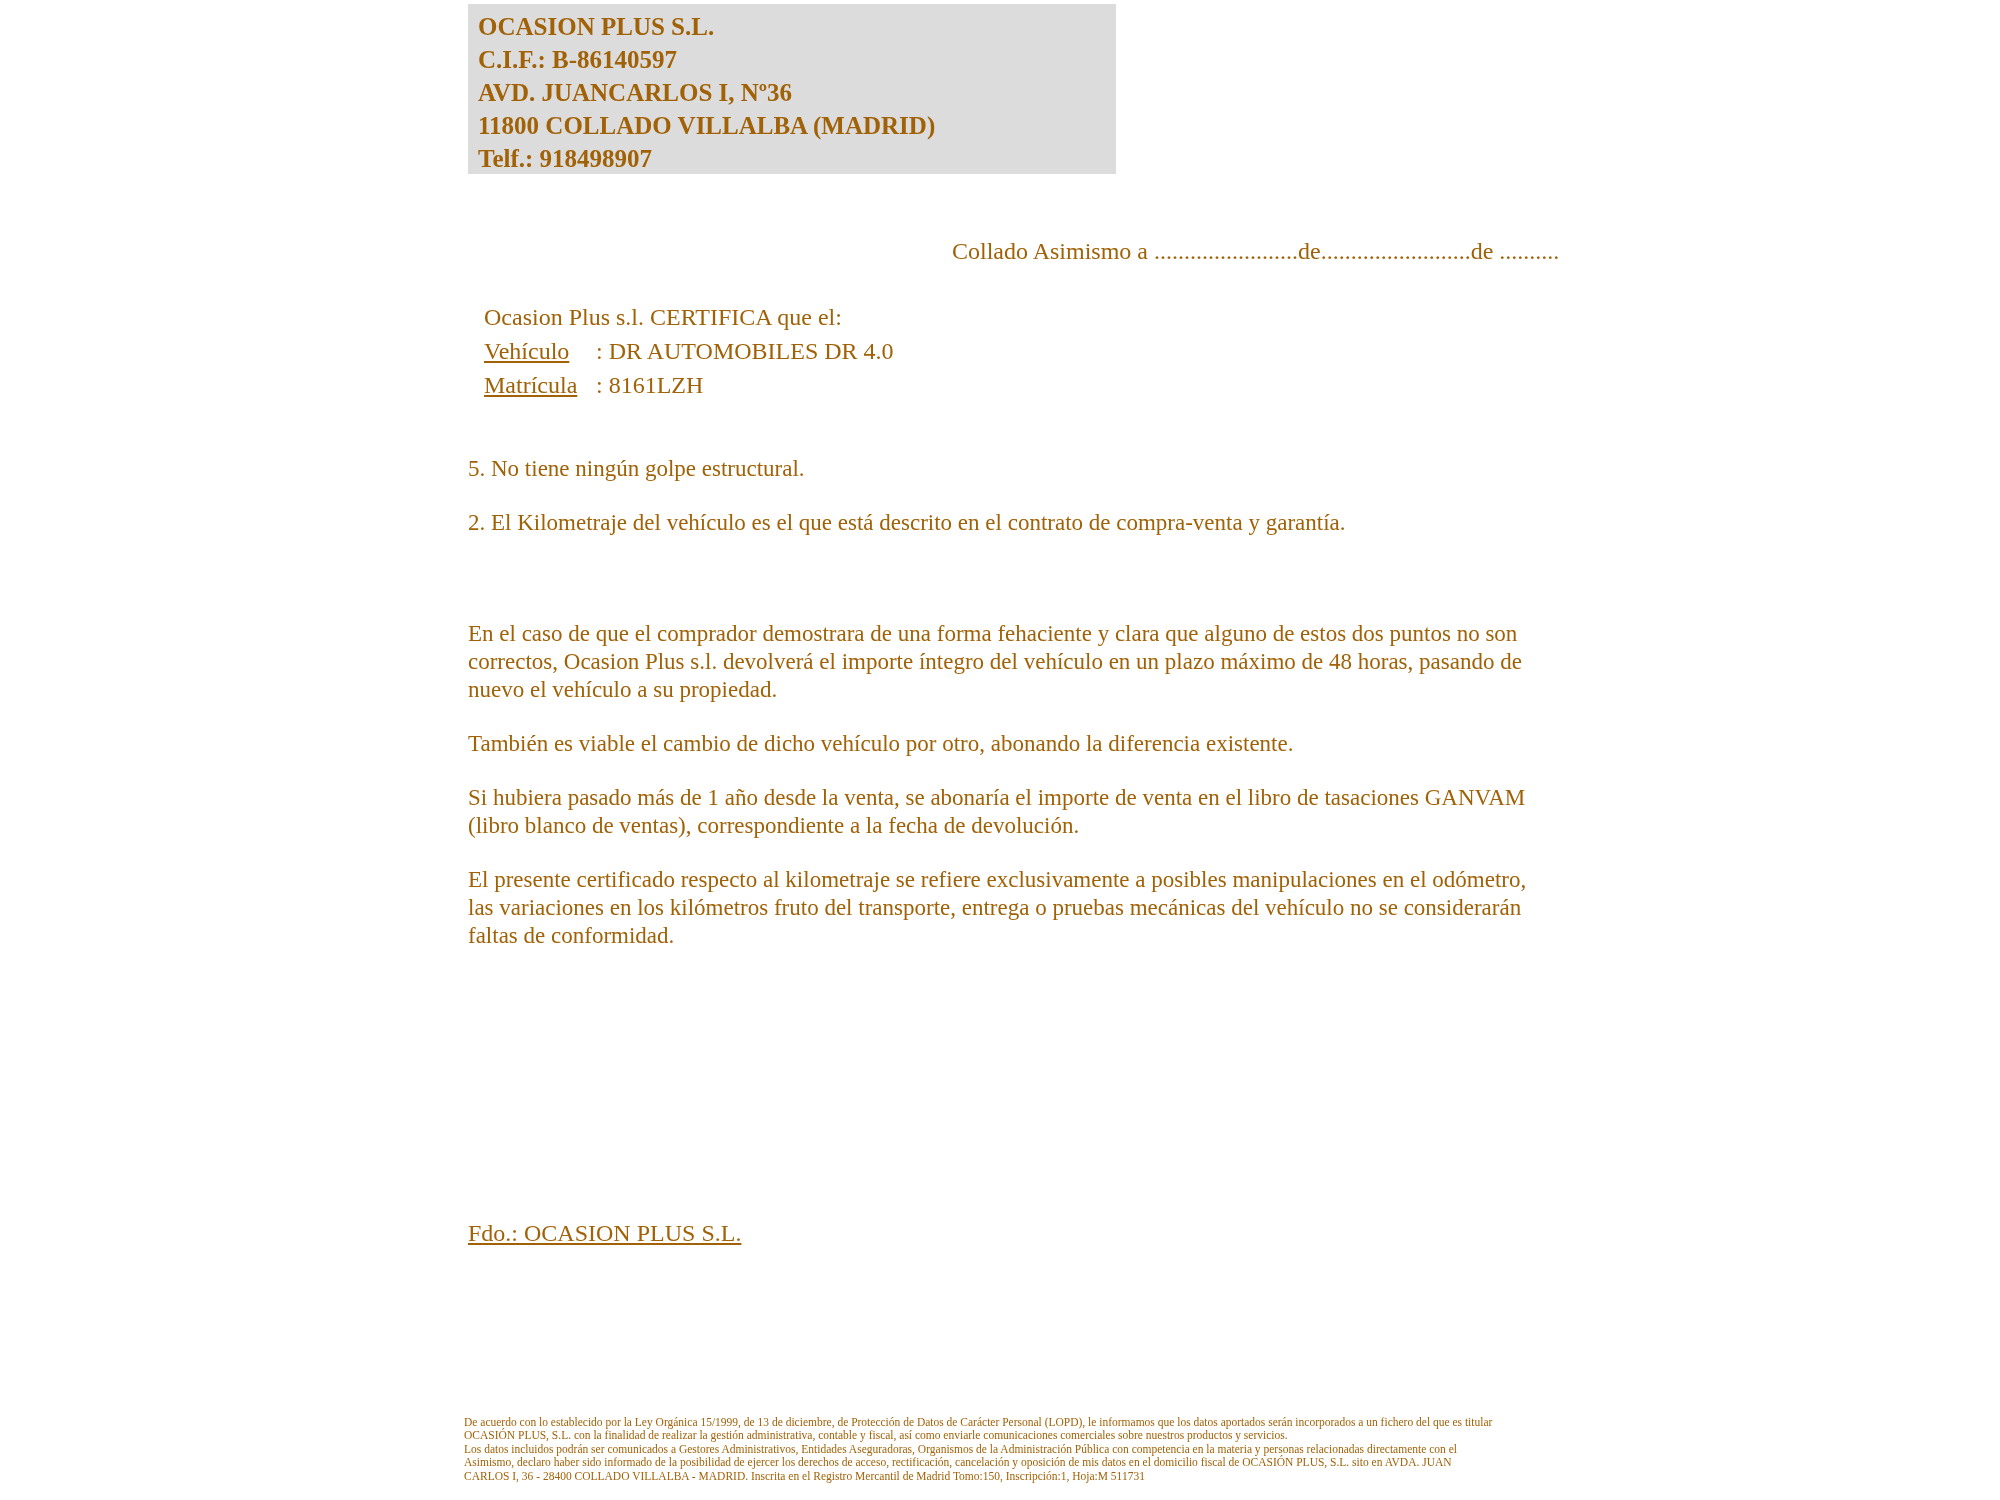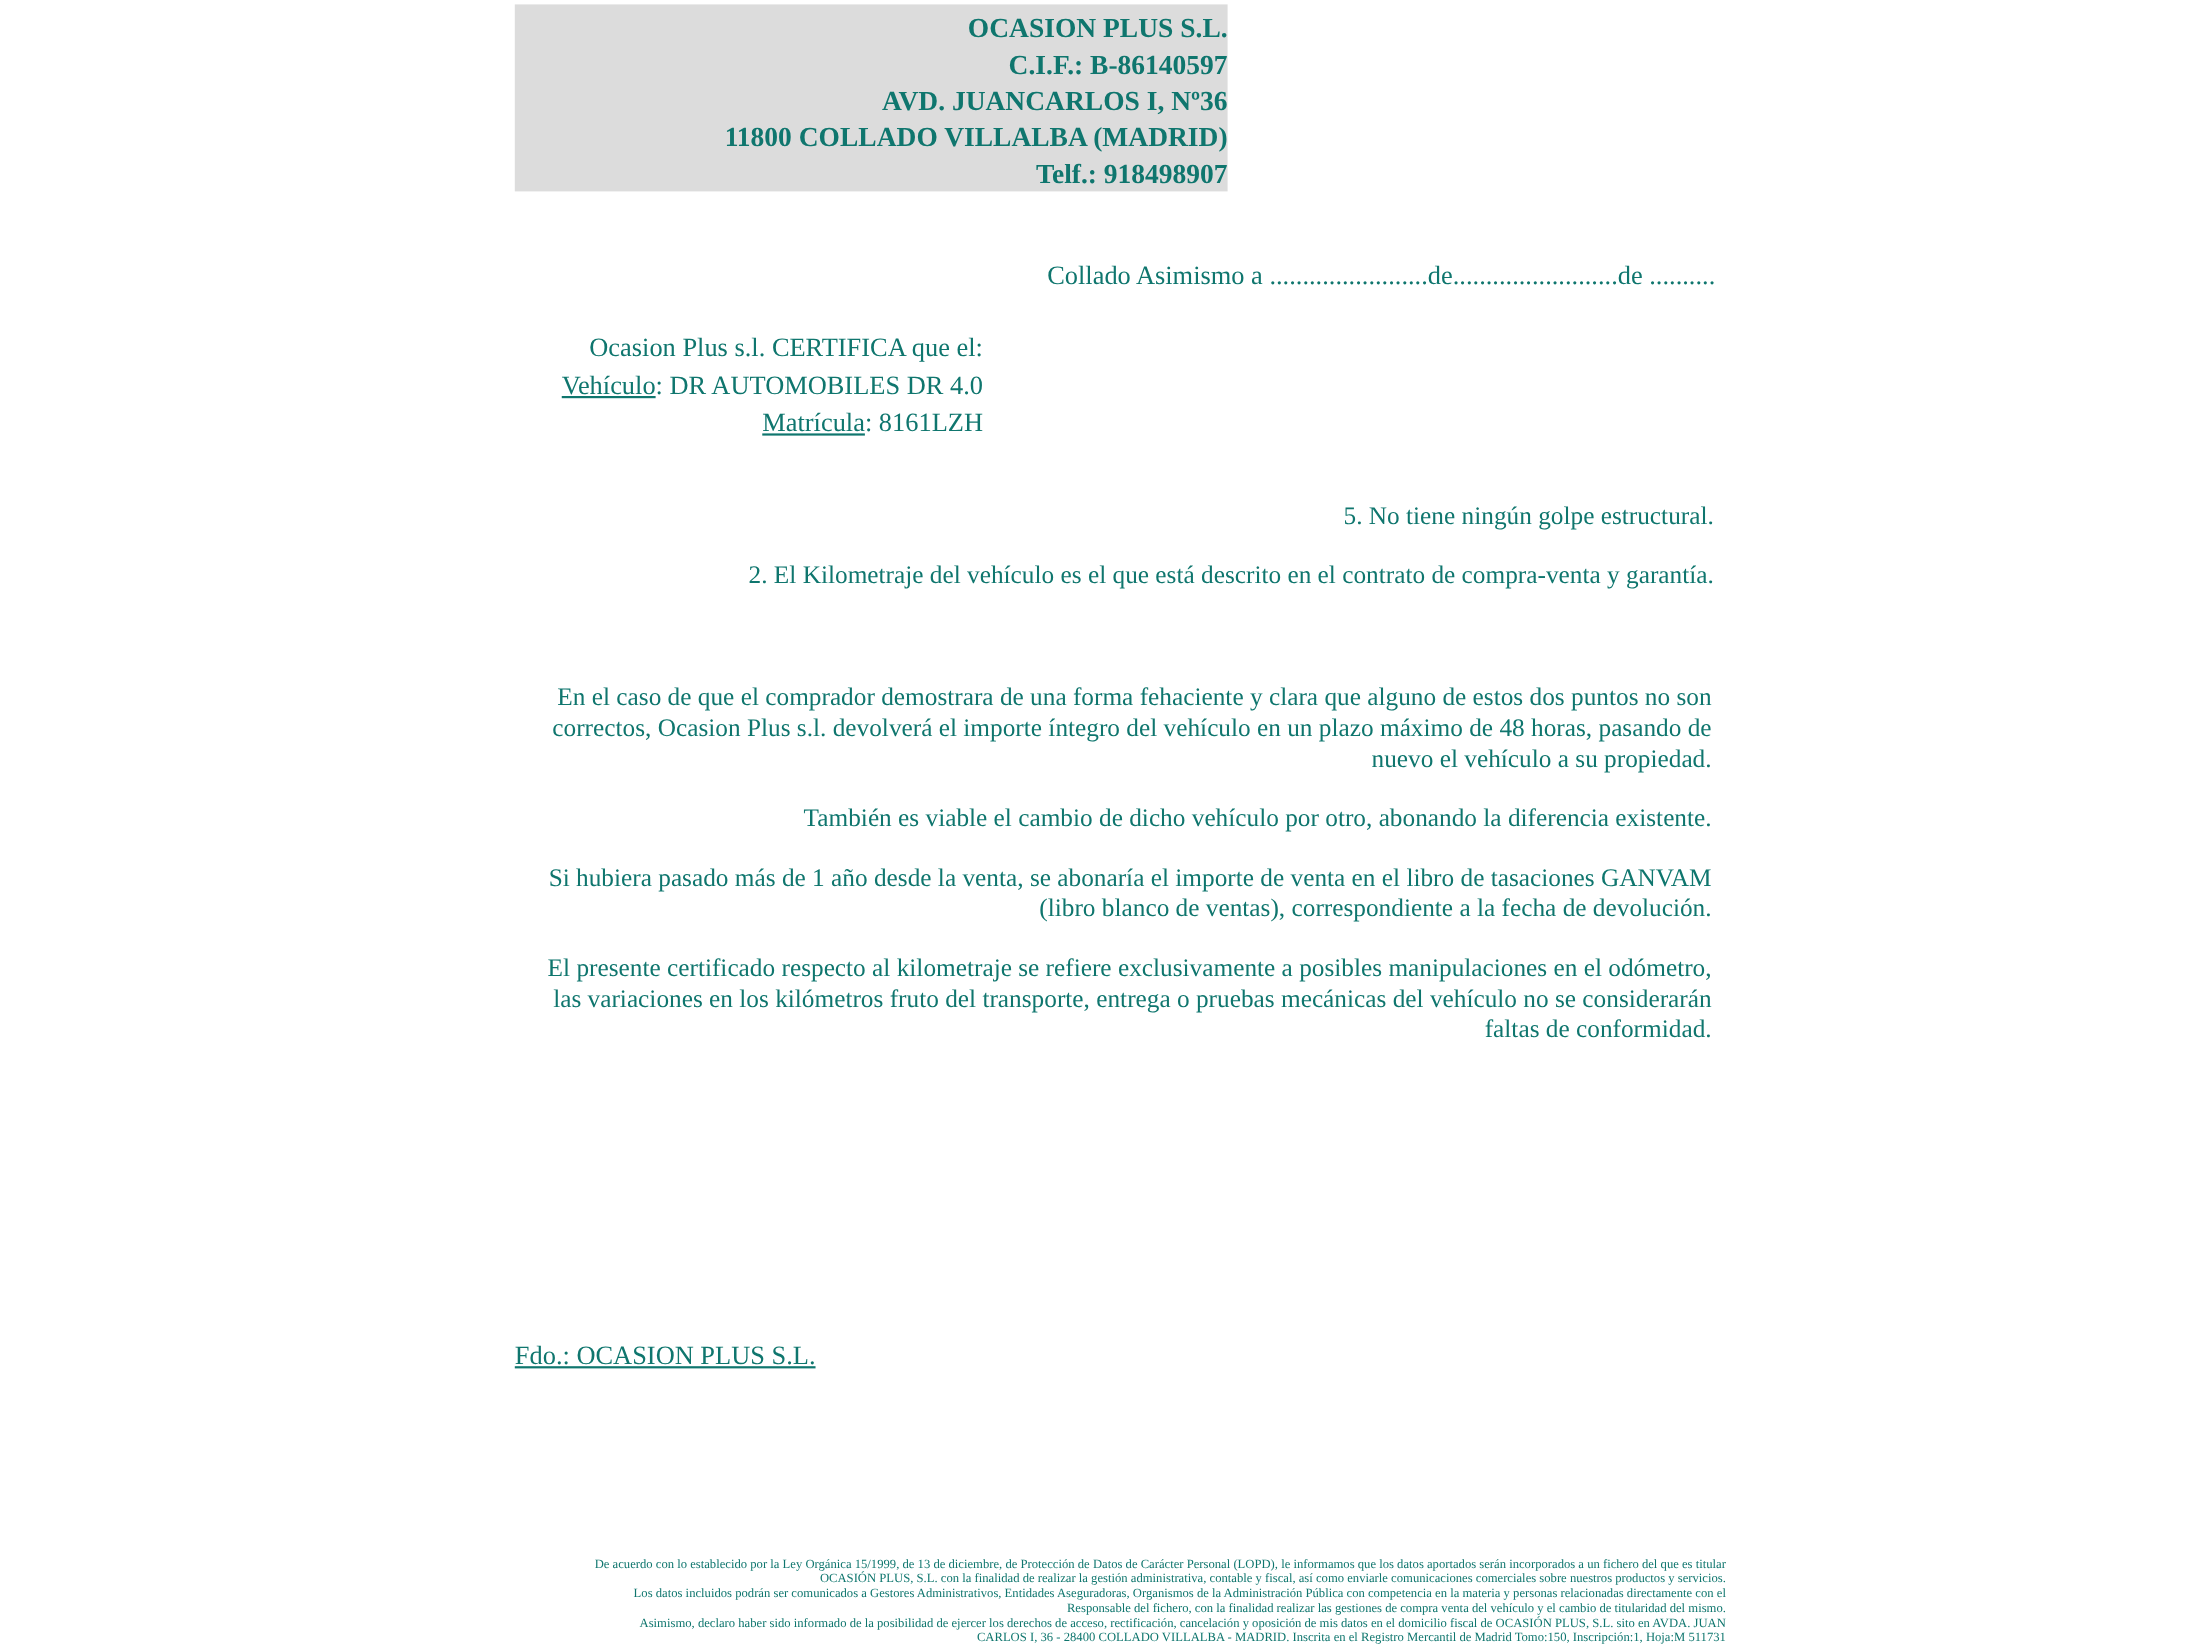--- a/index.html
+++ b/index.html
@@ -81,21 +81,21 @@
     left: 464px;
     top: 1416px;
     width: 1105px;
     font-size: 11.5px;
     line-height: 13.4px;
   }
 </style>
 </head>
 <body>
 
-<div class="page" style="color: #0f766e; text-align: right;">
+<div class="page" style="color: #a16207;">
 
   <div class="header-box" style="background: rgb(220, 220, 220);">
     <div>OCASION PLUS S.L.</div>
     <div>C.I.F.: B-86140597</div>
     <div>AVD. JUANCARLOS I, Nº36</div>
     <div>11800 COLLADO VILLALBA (MADRID)</div>
     <div>Telf.: 918498907</div>
   </div>
 
   <div class="date-line">Collado Asimismo a ........................de.........................de ..........</div>
@@ -121,18 +121,17 @@
     <p>Si hubiera pasado más de 1 año desde la venta, se abonaría el importe de venta en el libro de tasaciones GANVAM (libro blanco de ventas), correspondiente a la fecha de devolución.</p>
     <p>El presente certificado respecto al kilometraje se refiere exclusivamente a posibles manipulaciones en el odómetro, las variaciones en los kilómetros fruto del transporte, entrega o pruebas mecánicas del vehículo no se considerarán faltas de conformidad.</p>
   </div>
 
   <div class="signature-line">Fdo.: OCASION PLUS S.L.</div>
 
   <div class="legal-block">
     <div>De acuerdo con lo establecido por la Ley Orgánica 15/1999, de 13 de diciembre, de Protección de Datos de Carácter Personal (LOPD), le informamos que los datos aportados serán incorporados a un fichero del que es titular</div>
     <div>OCASIÓN PLUS, S.L. con la finalidad de realizar la gestión administrativa, contable y fiscal, así como enviarle comunicaciones comerciales sobre nuestros productos y servicios.</div>
     <div>Los datos incluidos podrán ser comunicados a Gestores Administrativos, Entidades Aseguradoras, Organismos de la Administración Pública con competencia en la materia y personas relacionadas directamente con el</div>
-    <div>Responsable del fichero, con la finalidad realizar las gestiones de compra venta del vehículo y el cambio de titularidad del mismo.</div>
     <div>Asimismo, declaro haber sido informado de la posibilidad de ejercer los derechos de acceso, rectificación, cancelación y oposición de mis datos en el domicilio fiscal de OCASIÓN PLUS, S.L. sito en AVDA. JUAN</div>
     <div>CARLOS I, 36 - 28400 COLLADO VILLALBA - MADRID. Inscrita en el Registro Mercantil de Madrid Tomo:150, Inscripción:1, Hoja:M 511731</div>
   </div>
 
 </div>
 
 </body></html>

